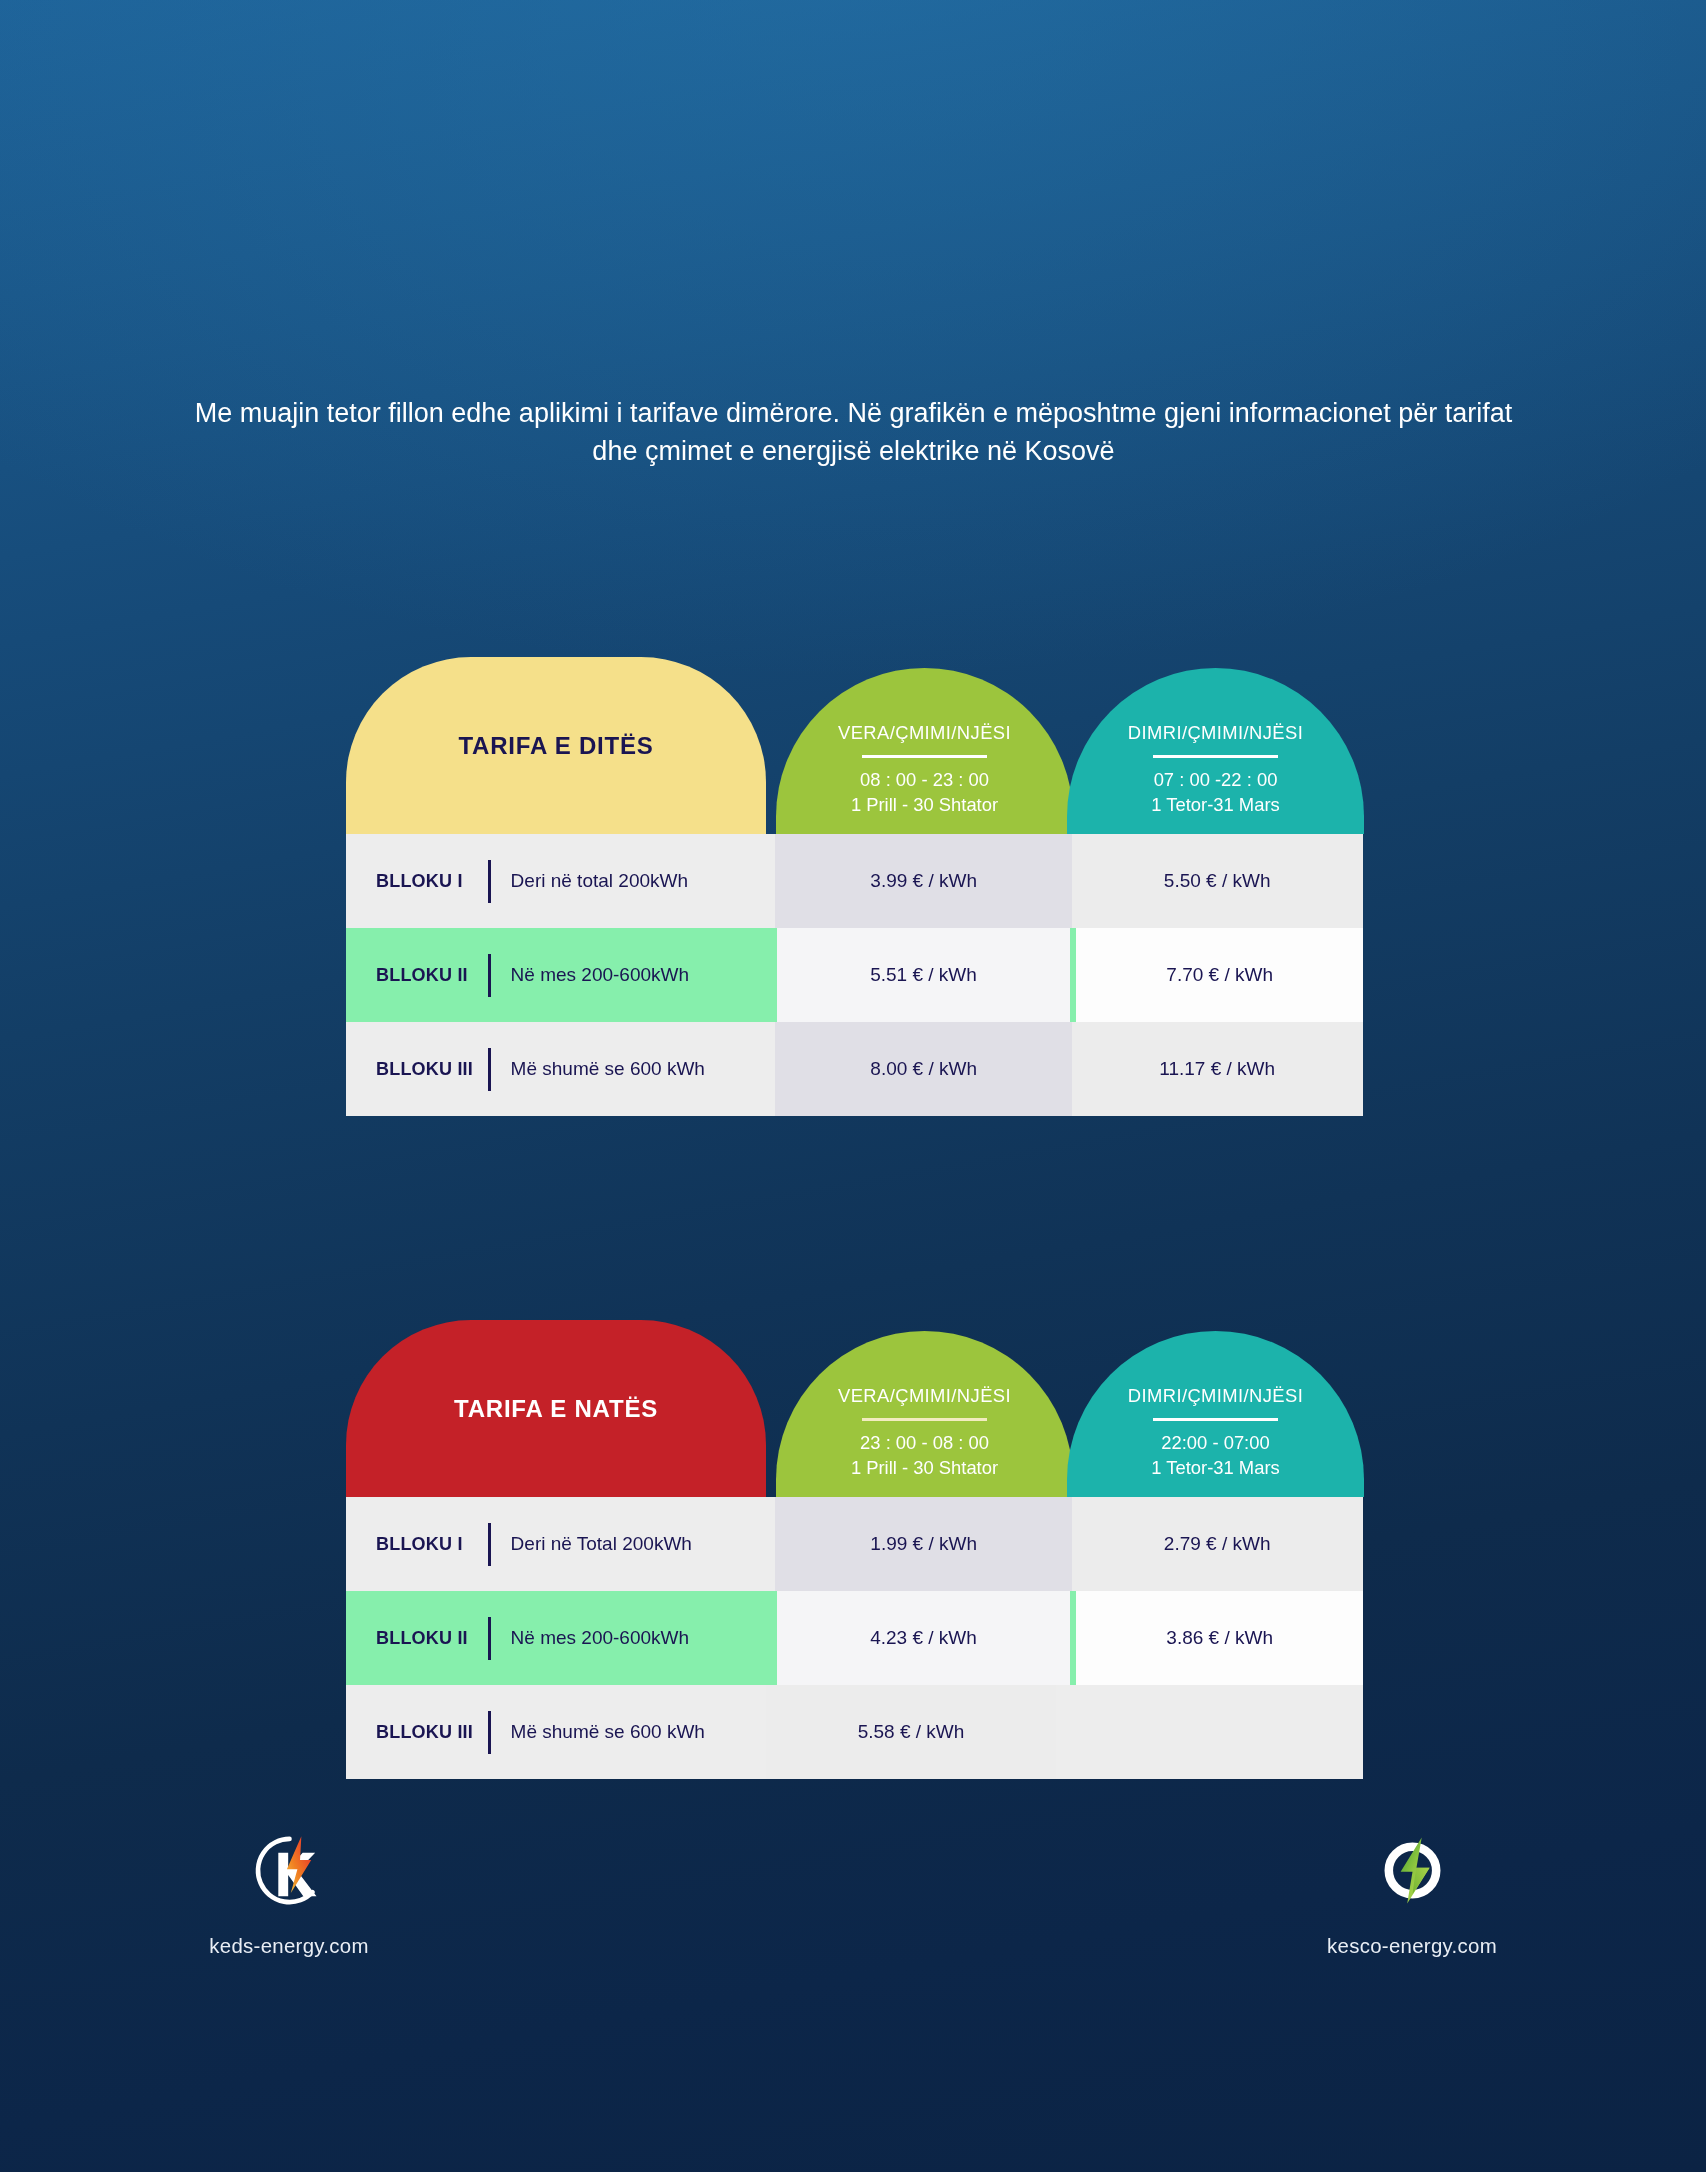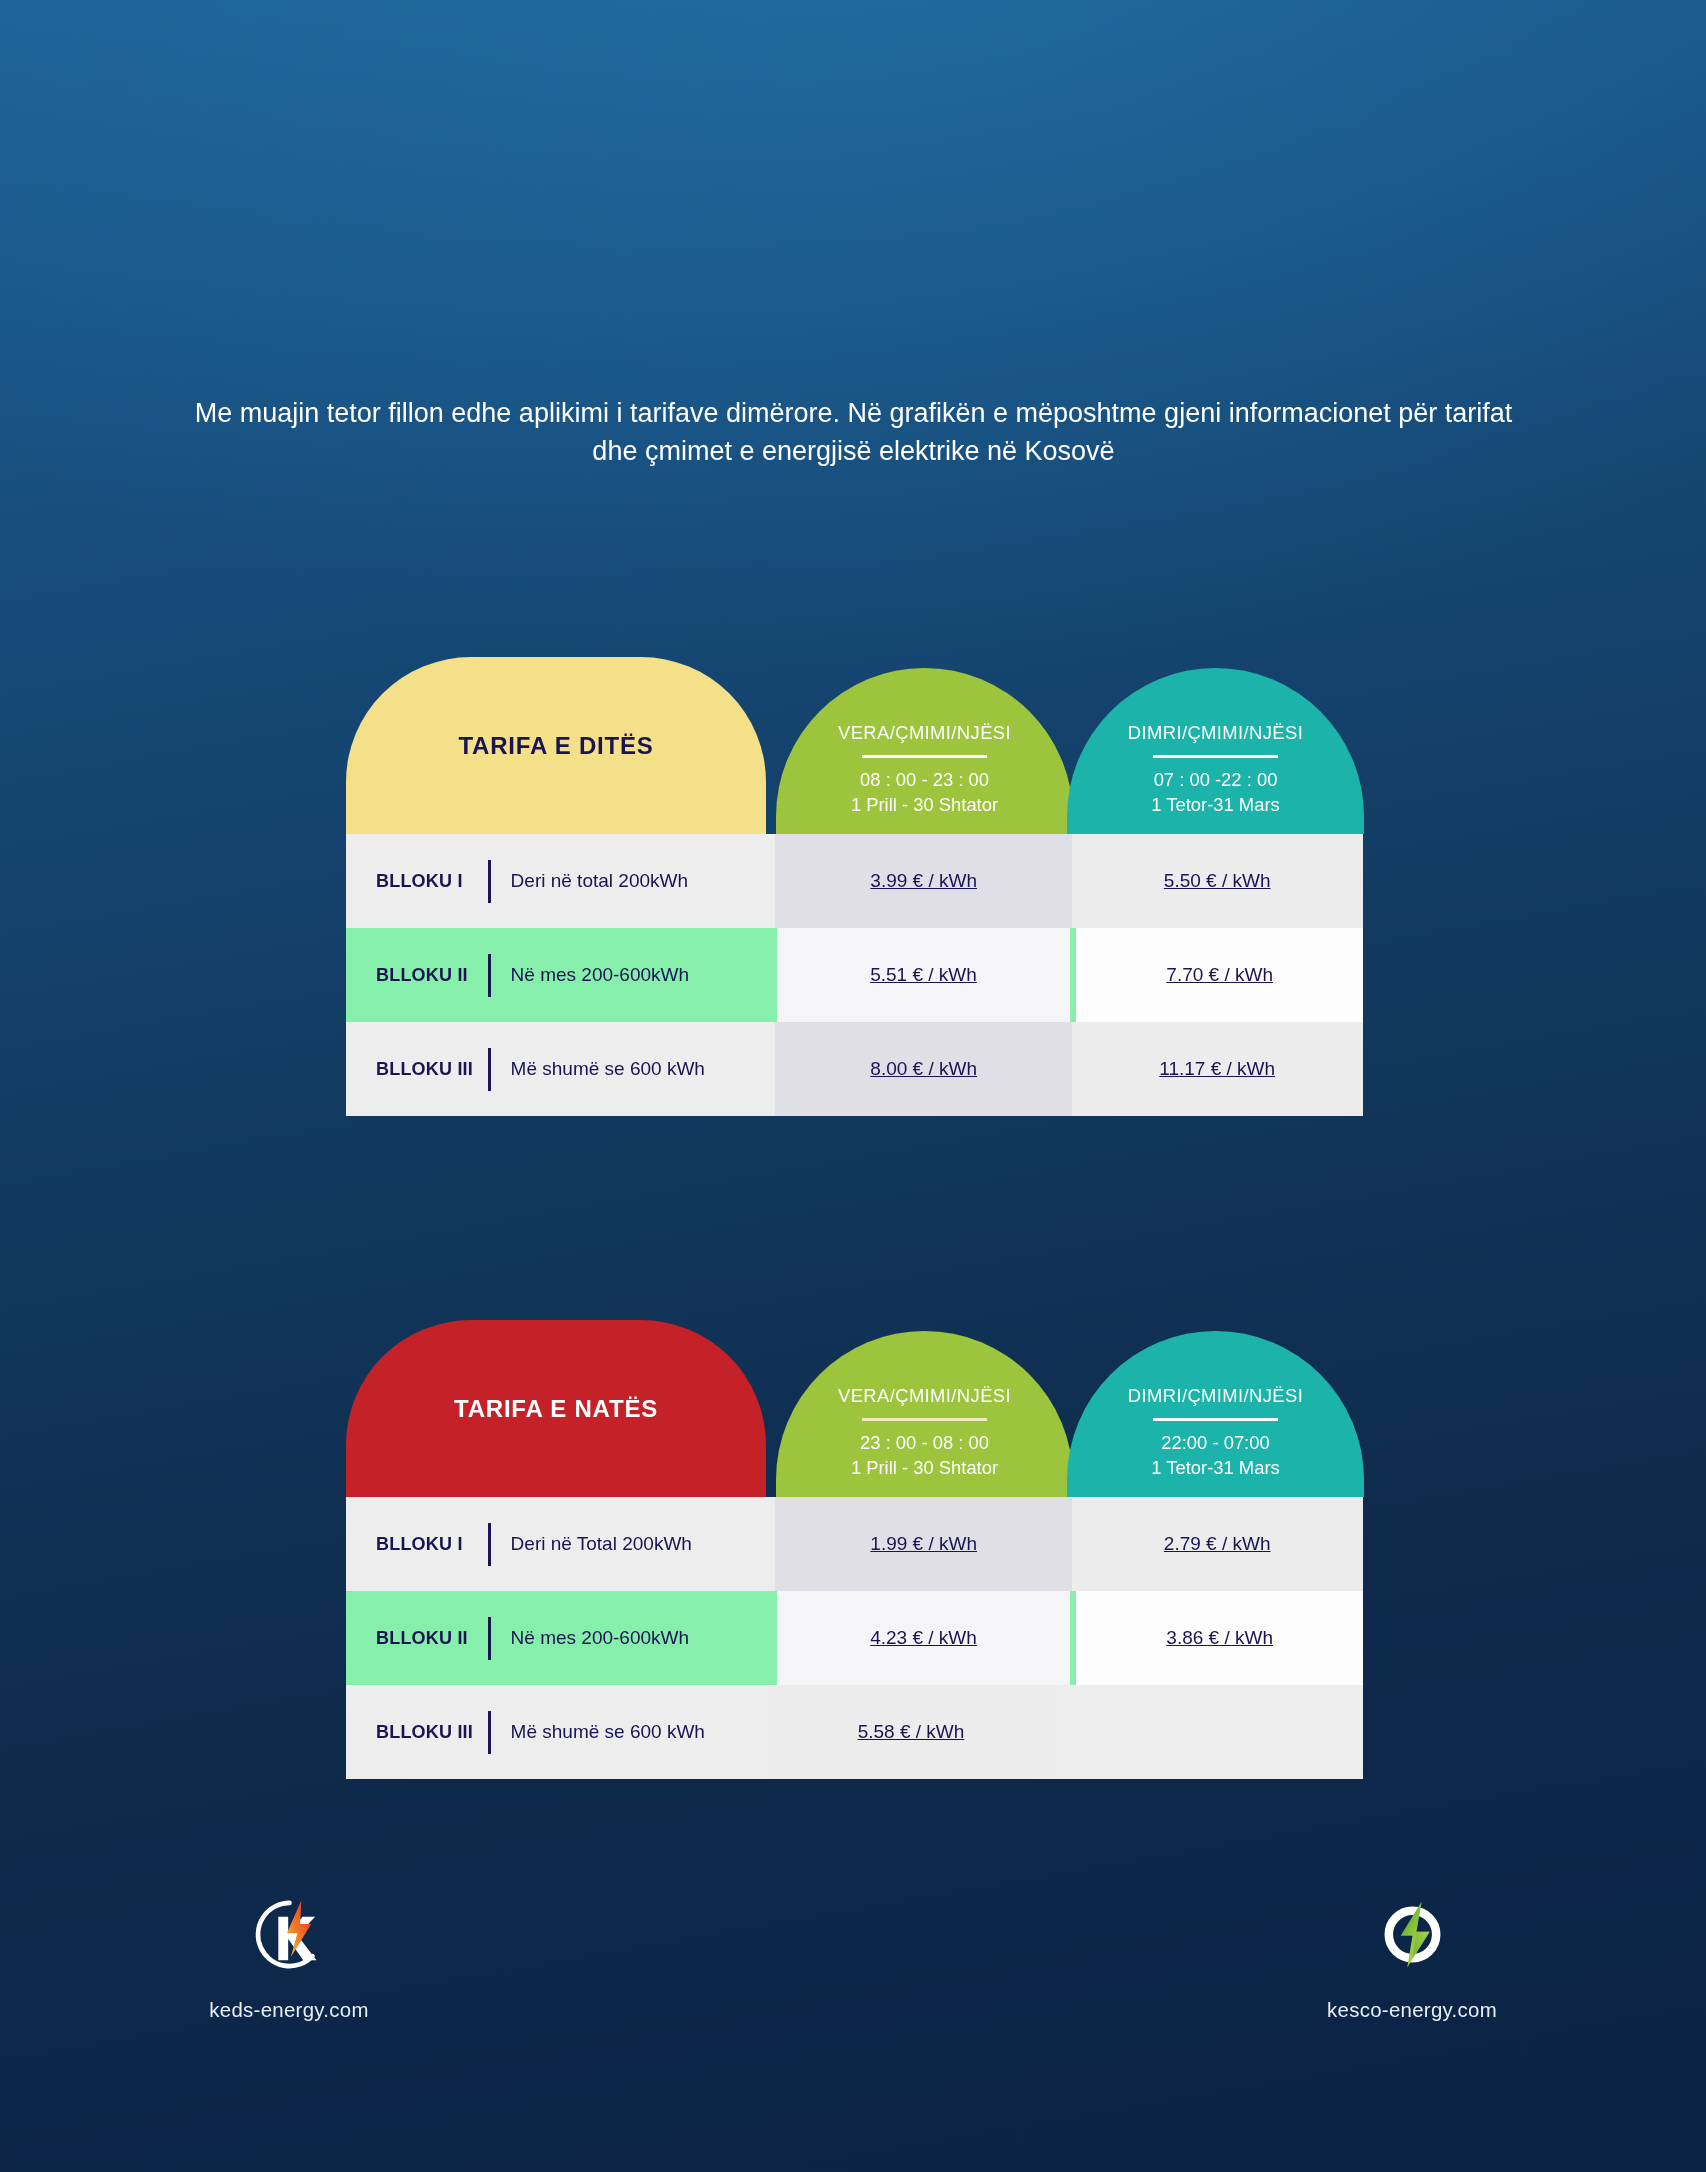--- a/index.html
+++ b/index.html
@@ -83,31 +83,31 @@
   .c-dimri { width:290px; justify-content:center; }
 
   .blk {
     width:112px; flex:none;
     color:#1a1552; font-size:18px; font-weight:600; letter-spacing:0.2px;
   }
   .sep {
     width:2.6px; height:43px; background:#1a1552; flex:none; margin-right:20px;
   }
   .desc { color:#1a1552; font-size:19px; font-weight:500; }
-  .price { color:#1a1552; font-size:19px; font-weight:500;text-decoration:underline; }
+  .price { color:#1a1552; font-size:19px; font-weight:500; }
 
   .row.odd  { background:#ededed; }
   .row.even { background:#86efac;gap:6px; }
   .row.odd  .c-vera { background:#e0dfe6; }
   .row.even .c-vera { background:#f5f5f7; }
   .row.odd  .c-dimri{ background:#ececec; }
   .row.even .c-dimri{ background:#fdfdfd; }
 
   
-  .footer { position:absolute; top:1892px; left:0; width:100%; height:197px;text-decoration:underline; }
+  .footer { position:absolute; top:1828px; left:0; width:100%; height:197px;text-decoration:underline; }
   .brand { position:absolute; text-align:center; width:276px; }
   .brand-keds  { left:151px; }
   .brand-kesco { left:1274px; }
   .brand .logo { height:85px; display:flex; align-items:center; justify-content:center; }
   .brand .url {
     margin-top:22px; color:#e9eef5; font-size:20.4px; letter-spacing:0.3px;
   }
 </style>
 </head>
 <body>

